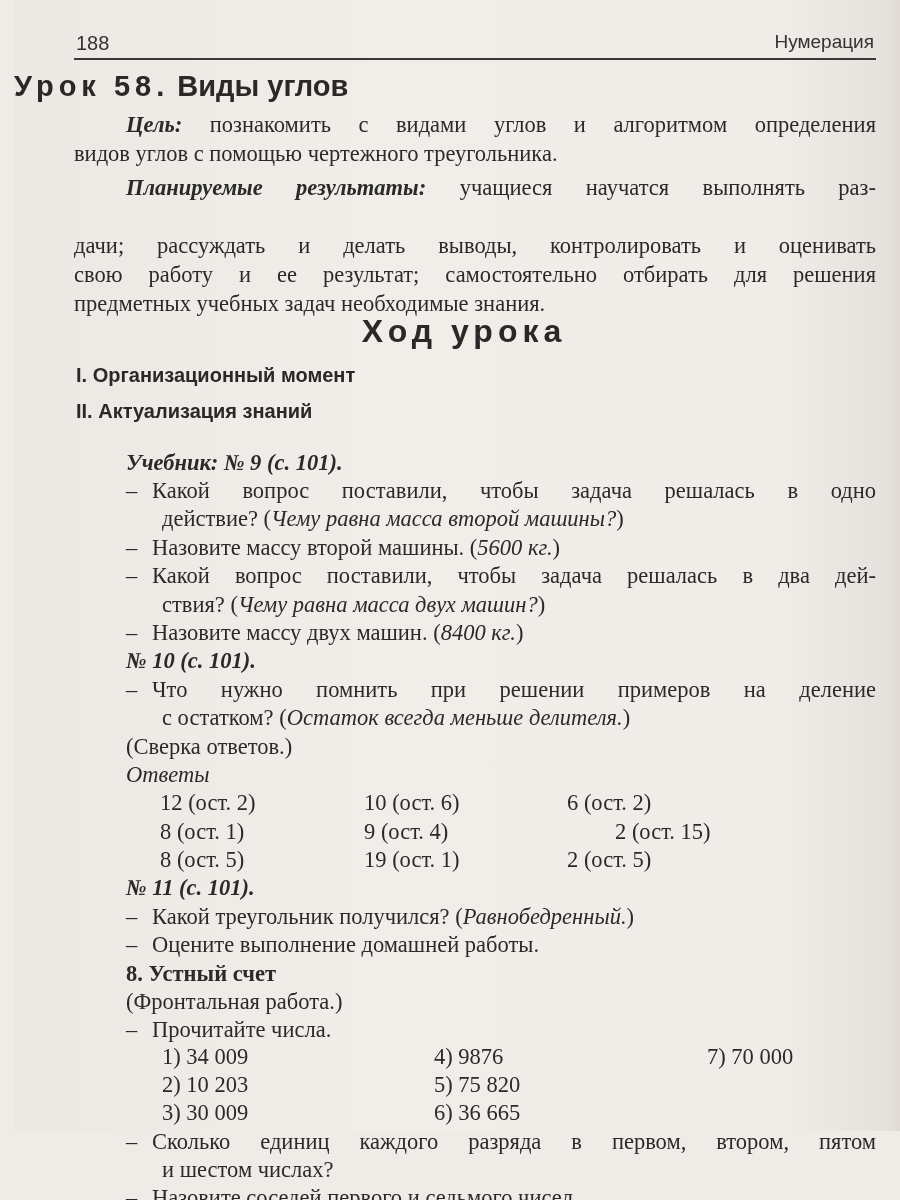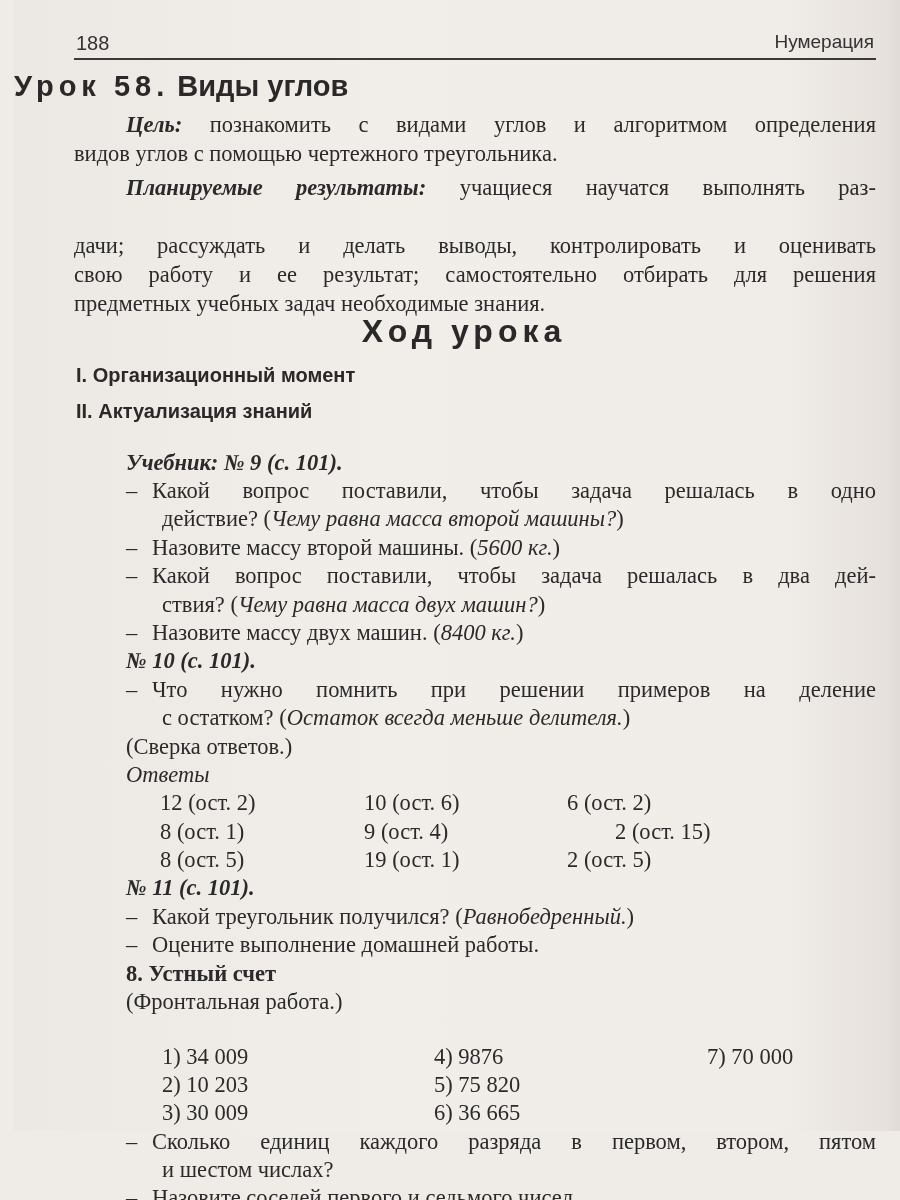--- a/index.html
+++ b/index.html
@@ -128,20 +128,23 @@
   <div class="line bi" style="left:112px; top:874px;">№ 11 (с. 101).</div>
   <div class="line" style="left:112px; top:903px;">
     <span class="dash">–</span><span>Какой треугольник получился? (</span><span class="i">Равнобедренный.</span><span>)</span>
   </div>
   <div class="line" style="left:112px; top:931px;">
     <span class="dash">–</span><span>Оцените выполнение домашней работы.</span>
   </div>
 
   <div class="line b" style="left:112px; top:960px;">8. Устный счет</div>
   <div class="line" style="left:112px; top:988px;">(Фронтальная работа.)</div>
+  <div class="line" style="left:112px; top:1016px;">
+    <span class="dash">–</span><span>Прочитайте числа.</span>
+  </div>
 
   <div>
     <div class="col" style="left:148px; top:1043px;">1) 34 009</div>
     <div class="col" style="left:420px; top:1043px;">4) 9876</div>
     <div class="col" style="left:693px; top:1043px;">7) 70 000</div>
     <div class="col" style="left:148px; top:1071px;">2) 10 203</div>
     <div class="col" style="left:420px; top:1071px;">5) 75 820</div>
     <div class="col" style="left:148px; top:1099px;">3) 30 009</div>
     <div class="col" style="left:420px; top:1099px;">6) 36 665</div>
   </div>

